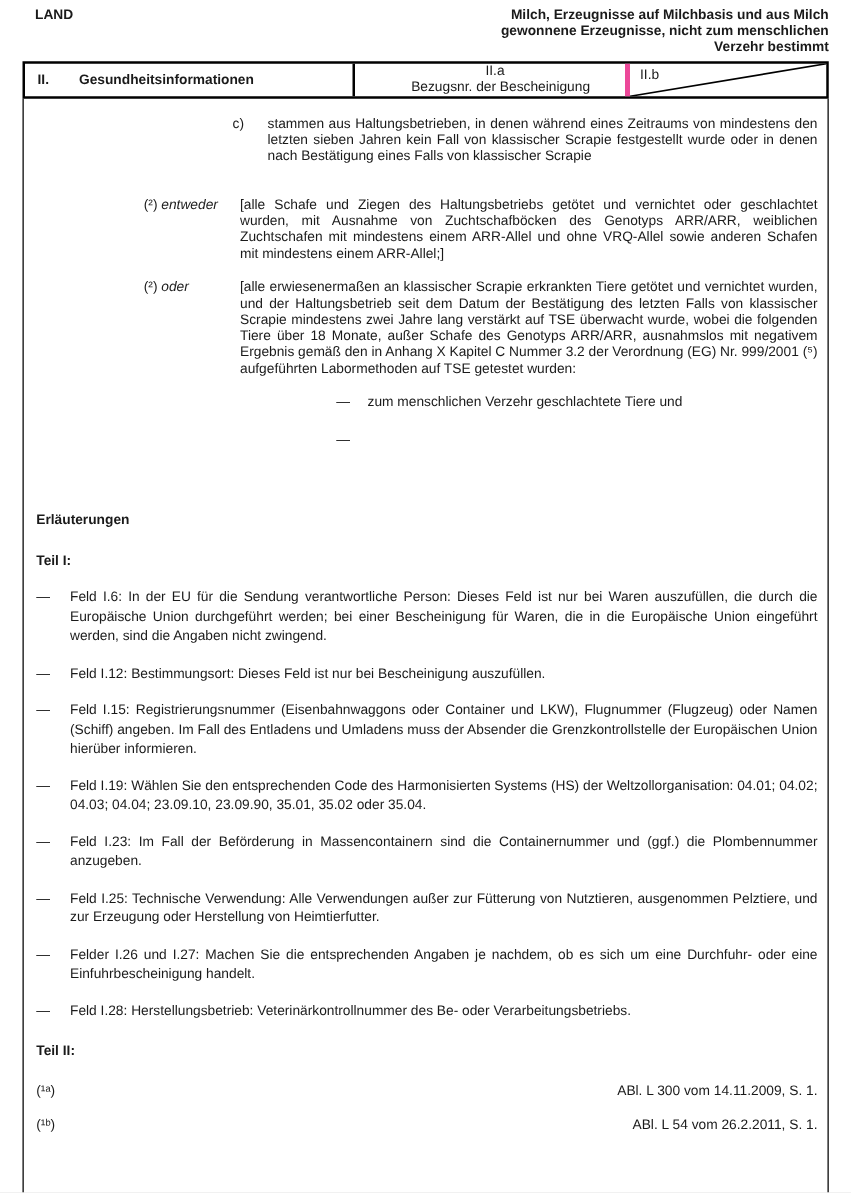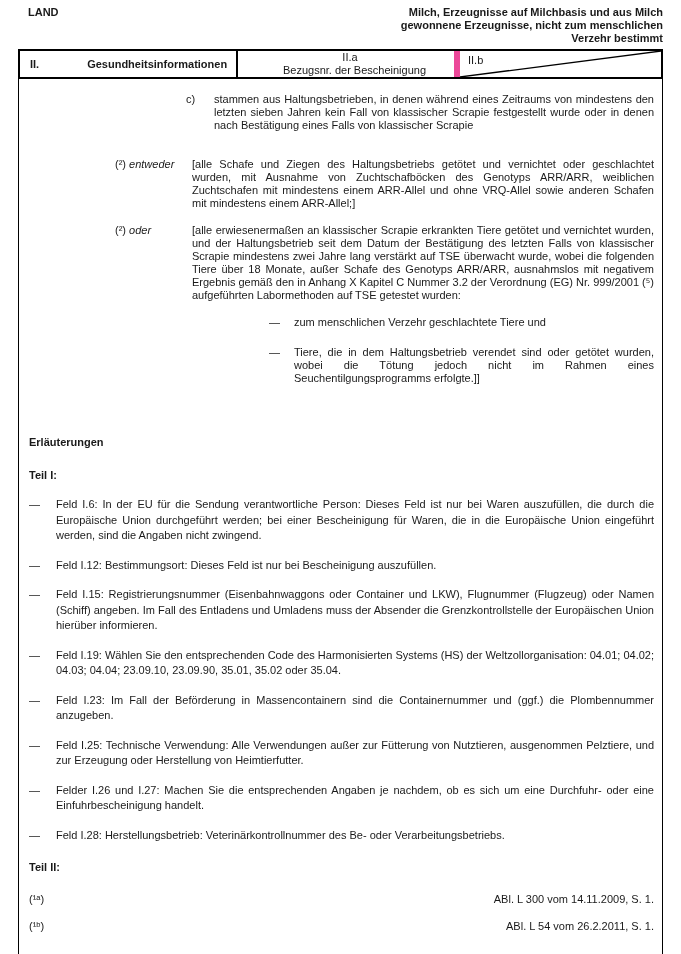--- a/index.html
+++ b/index.html
@@ -26,25 +26,25 @@
   .doc-title { text-align: right; font-weight: bold; }
 
   
   .info-row {
     margin: 4px 18px 0 18px;
     border: 2px solid #000;
     display: flex;
     height: 30px;
   }
   .info-cell { display: flex; align-items: center; }
-  .cell-1 { width: 216px; padding-left: 10px; }
-  .cell-1 .part-title { margin-left: 48px; text-align: right; }
+  .cell-1 { width: 262px; padding-left: 10px; }
+  .cell-1 .part-title { margin-left: 24px; text-align: right; }
   .cell-2 { width: 218px; padding-left: 8px; border-left: 2px solid #000; flex-direction: column; }
   .cell-2 .ref-label { margin-left: 9px; }
-  .cell-3 { flex: 1; border-left: 6px solid #ec4899; position: relative; align-items: flex-start; padding: 3px 6px 0 8px; text-align: center; }
+  .cell-3 { flex: 1; border-left: 4px solid #ec4899; position: relative; align-items: flex-start; padding: 3px 6px 0 8px; text-align: center; }
   .cell-3 svg { position: absolute; left: 0; top: 0; width: 100%; height: 100%; }
   .cell-3 .iib-code { position: relative; z-index: 1; }
 
   
   .content-box {
     margin: 0 18px;
     height: 880px;
     border-left: 1px solid #000;
     border-right: 1px solid #000;
     padding: 8px 8px 0 0;
@@ -123,21 +123,20 @@
       <div class="txt">[alle erwiesenermaßen an klassischer Scrapie erkrankten Tiere getötet und vernichtet wurden, und der Haltungsbetrieb seit dem Datum der Bestätigung des letzten Falls von klassischer Scrapie mindestens zwei Jahre lang verstärkt auf TSE überwacht wurde, wobei die folgenden Tiere über 18 Monate, außer Schafe des Genotyps ARR/ARR, ausnahmslos mit negativem Ergebnis gemäß den in Anhang X Kapitel C Nummer 3.2 der Verordnung (EG) Nr. 999/2001 (⁵) aufgeführten Labormethoden auf TSE getestet wurden:</div>
     </div>
 
     <div class="row row-sub row-sub1">
       <span class="lbl">—</span>
       <div class="txt">zum menschlichen Verzehr geschlachtete Tiere und</div>
     </div>
 
     <div class="row row-sub row-sub2">
       <span class="lbl">—</span>
-      <div class="txt">Tiere, die in dem Haltungsbetrieb verendet sind oder getötet wurden, wobei die Tötung jedoch nicht im Rahmen eines Seuchentilgungsprogramms erfolgte.]]</div>
     </div>
 
     <div class="heading-erl expl">Erläuterungen</div>
 
     <div class="heading-teil1 expl">Teil I:</div>
 
     <div class="row row-expl expl">
       <span class="lbl">—</span>
       <div class="txt">Feld I.6: In der EU für die Sendung verantwortliche Person: Dieses Feld ist nur bei Waren auszufüllen, die durch die Europäische Union durchgeführt werden; bei einer Bescheinigung für Waren, die in die Europäische Union eingeführt werden, sind die Angaben nicht zwingend.</div>
     </div>

